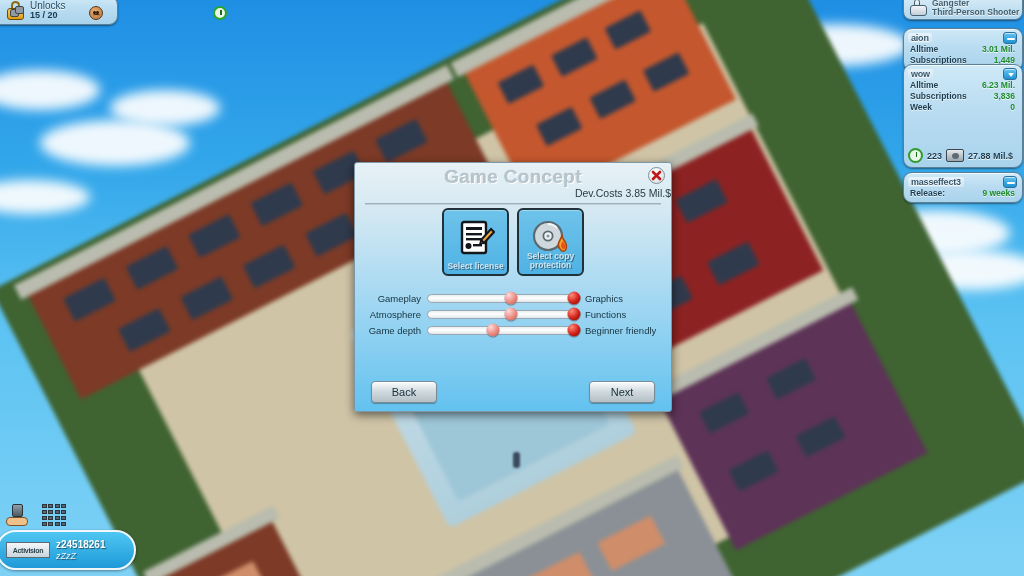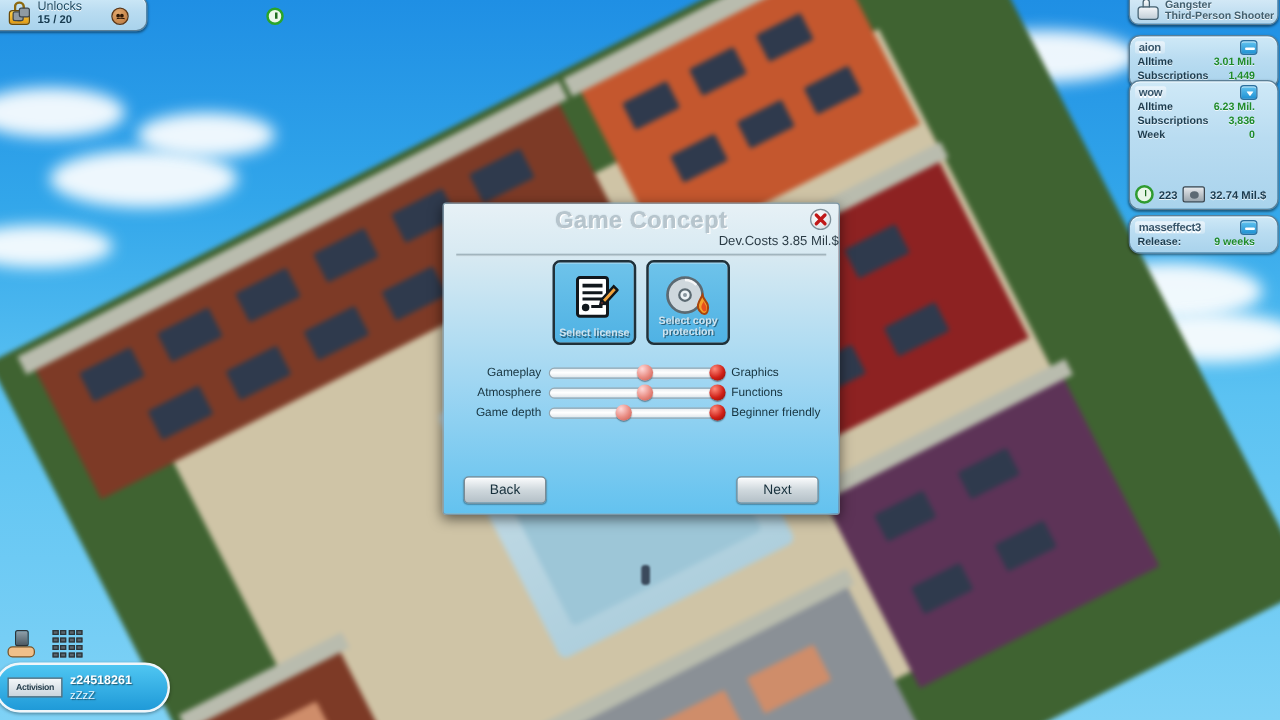--- a/index.html
+++ b/index.html
@@ -77,21 +77,21 @@
 
   
   #genre-bar { right:1px; top:-5px; width:120px; height:25px; border-radius:0 0 8px 8px; display:flex; align-items:center; gap:5px; padding-left:6px;
       background:linear-gradient(180deg,#d9ecf8,#b2d6ec);}
   .thumb-ic { width:17px;height:17px; position:relative; flex:0 0 auto;}
   .thumb-ic .pad{position:absolute;left:0;bottom:0;width:17px;height:11px;background:linear-gradient(180deg,#f2f5f8,#c3cfd8);border:1px solid #46606f;border-radius:3px;}
   .thumb-ic .up{position:absolute;left:4px;top:0;width:6px;height:8px;background:linear-gradient(180deg,#fff,#cfdae2);border:1px solid #46606f;border-radius:3px 3px 0 0;}
   .genre-txt{line-height:1.0; }
   .genre-txt div{ font-size:8.5px; font-weight:bold; color:#43606f; text-shadow:0 1px 0 rgba(255,255,255,.85); white-space:nowrap;}
 
-  .mini { right:1px; width:120px; padding:3px 16px 4px 4px; }
+  .mini { right:1px; width:120px; padding:3px 5px 4px 4px; }
   .mini-head { display:flex; justify-content:space-between; align-items:center; }
   .mini-title { font-size:9px;font-weight:bold;color:#39566a; letter-spacing:-.2px;
       background:linear-gradient(180deg,#e9f4fb,#cde5f4); padding:0 3px; border-radius:2px; text-shadow:0 1px 0 #fff;}
   .collapse { width:14px;height:12px;border-radius:3px;border:1px solid #2b6f9e;
       background:linear-gradient(180deg,#63c4f0,#1f92d4); position:relative; box-shadow:inset 0 1px 0 rgba(255,255,255,.6);}
   .collapse:after{content:"";position:absolute;left:3px;top:5px;width:8px;height:2px;background:#fff;border-radius:1px;}
   .collapse.down:after{ top:4px; left:3.5px; width:0;height:0;background:none;
       border-left:3.5px solid transparent;border-right:3.5px solid transparent;border-top:4px solid #fff;}
   .mrow { display:flex; justify-content:space-between; font-size:8.5px; font-weight:bold; padding:0 2px; line-height:11px;}
   .mrow .k { color:#1d3d50; text-shadow:0 1px 0 rgba(255,255,255,.7);}
@@ -117,21 +117,21 @@
   #player {
     position:absolute; left:-4px; bottom:6px; width:140px; height:40px;
     background:linear-gradient(180deg,#4fc6f2,#1f9ad8);
     border:2px solid #f0f6fa; border-radius:22px;
     display:flex; align-items:center; padding-left:8px; gap:6px;
     box-shadow:0 1px 3px rgba(0,0,0,.4);
   }
   .av-logo { width:44px;height:16px; background:linear-gradient(180deg,#f4f7f9,#c9d4dc); border:1px solid #5b6b76;
      display:flex;align-items:center;justify-content:center; font-size:7px;font-weight:bold;color:#29414f; letter-spacing:-.3px;}
   .pl-name { font-size:10px; font-weight:bold; color:#fff; text-shadow:1px 1px 1px rgba(0,0,0,.5); line-height:12px;}
-  .pl-state { font-size:9px; color:#eaf7ff; text-shadow:1px 1px 1px rgba(0,0,0,.5);}
+  .pl-state { font-size:9px; font-style:italic; color:#eaf7ff; text-shadow:1px 1px 1px rgba(0,0,0,.5);}
 
   
   #dialog {
     position:absolute; left:354px; top:162px; width:318px; height:250px;
     background:linear-gradient(180deg,#e7f1f6 0%,#d6e9f2 18%,#9fd6f2 58%,#63c2ef 100%);
     border:1px solid #7d97a6;
     border-radius:3px;
     box-shadow:0 3px 10px rgba(0,0,0,.55);
   }
   #dlg-head { height:36px; position:relative; }
@@ -148,21 +148,21 @@
   .tile {
     width:67px;height:68px; background:linear-gradient(180deg,#6ec3ea,#4fb2e4);
     border:2px solid #20313a; border-radius:6px; position:relative; cursor:pointer;
     box-shadow:inset 0 1px 0 rgba(255,255,255,.35);
   }
   .tile .glyph{ position:absolute; left:50%; transform:translateX(-50%); top:8px; }
   .tile .cap{ position:absolute; left:2px; right:2px; bottom:3px; text-align:center;
      font-size:8.5px; font-weight:bold; color:#cfe3ee; text-shadow:1px 1px 0 rgba(0,0,0,.45); line-height:9px;}
   .tile.copy .cap{ bottom:4px; }
 
-  #sliders { margin:14px 0 0 16px; padding:0 6px; }
+  #sliders { margin:14px 0 0 4px; padding:0 6px; }
   .srow { display:flex; align-items:center; height:16px; margin-bottom:0px; }
   .s-left { width:62px; text-align:right; font-size:9.5px; color:#16333f; padding-right:6px; white-space:nowrap;}
   .s-right{ width:86px; text-align:left; font-size:9.5px; color:#16333f; padding-left:6px; white-space:nowrap;}
   .track {
     position:relative; flex:1 1 auto; height:9px; border-radius:5px;
     background:linear-gradient(180deg,#e9eef1,#ffffff 45%,#dfe6ea);
     border:1px solid #97a8b2; cursor:pointer;
   }
   .knob {
     position:absolute; top:50%; width:13px;height:13px; border-radius:50%;
@@ -341,21 +341,21 @@
     <span class="v">3,836</span>
   </div>
   <div class="mrow">
     <span class="k">Week</span>
     <span class="v">0</span>
   </div>
   <div id="wow-foot">
     <span class="ic-alarm"></span>
     <span class="foot-v">223</span>
     <span class="ic-cash"></span>
-    <span class="foot-v">32.74 Mil.$</span>
+    <span class="foot-v">27.88 Mil.$</span>
   </div>
 </div>
 
 <div class="panel mini" id="p-mass">
   <div class="mini-head">
     <span class="mini-title">masseffect3</span>
     <span class="collapse"></span>
   </div>
   <div class="mrow">
     <span class="k">Release:</span>

